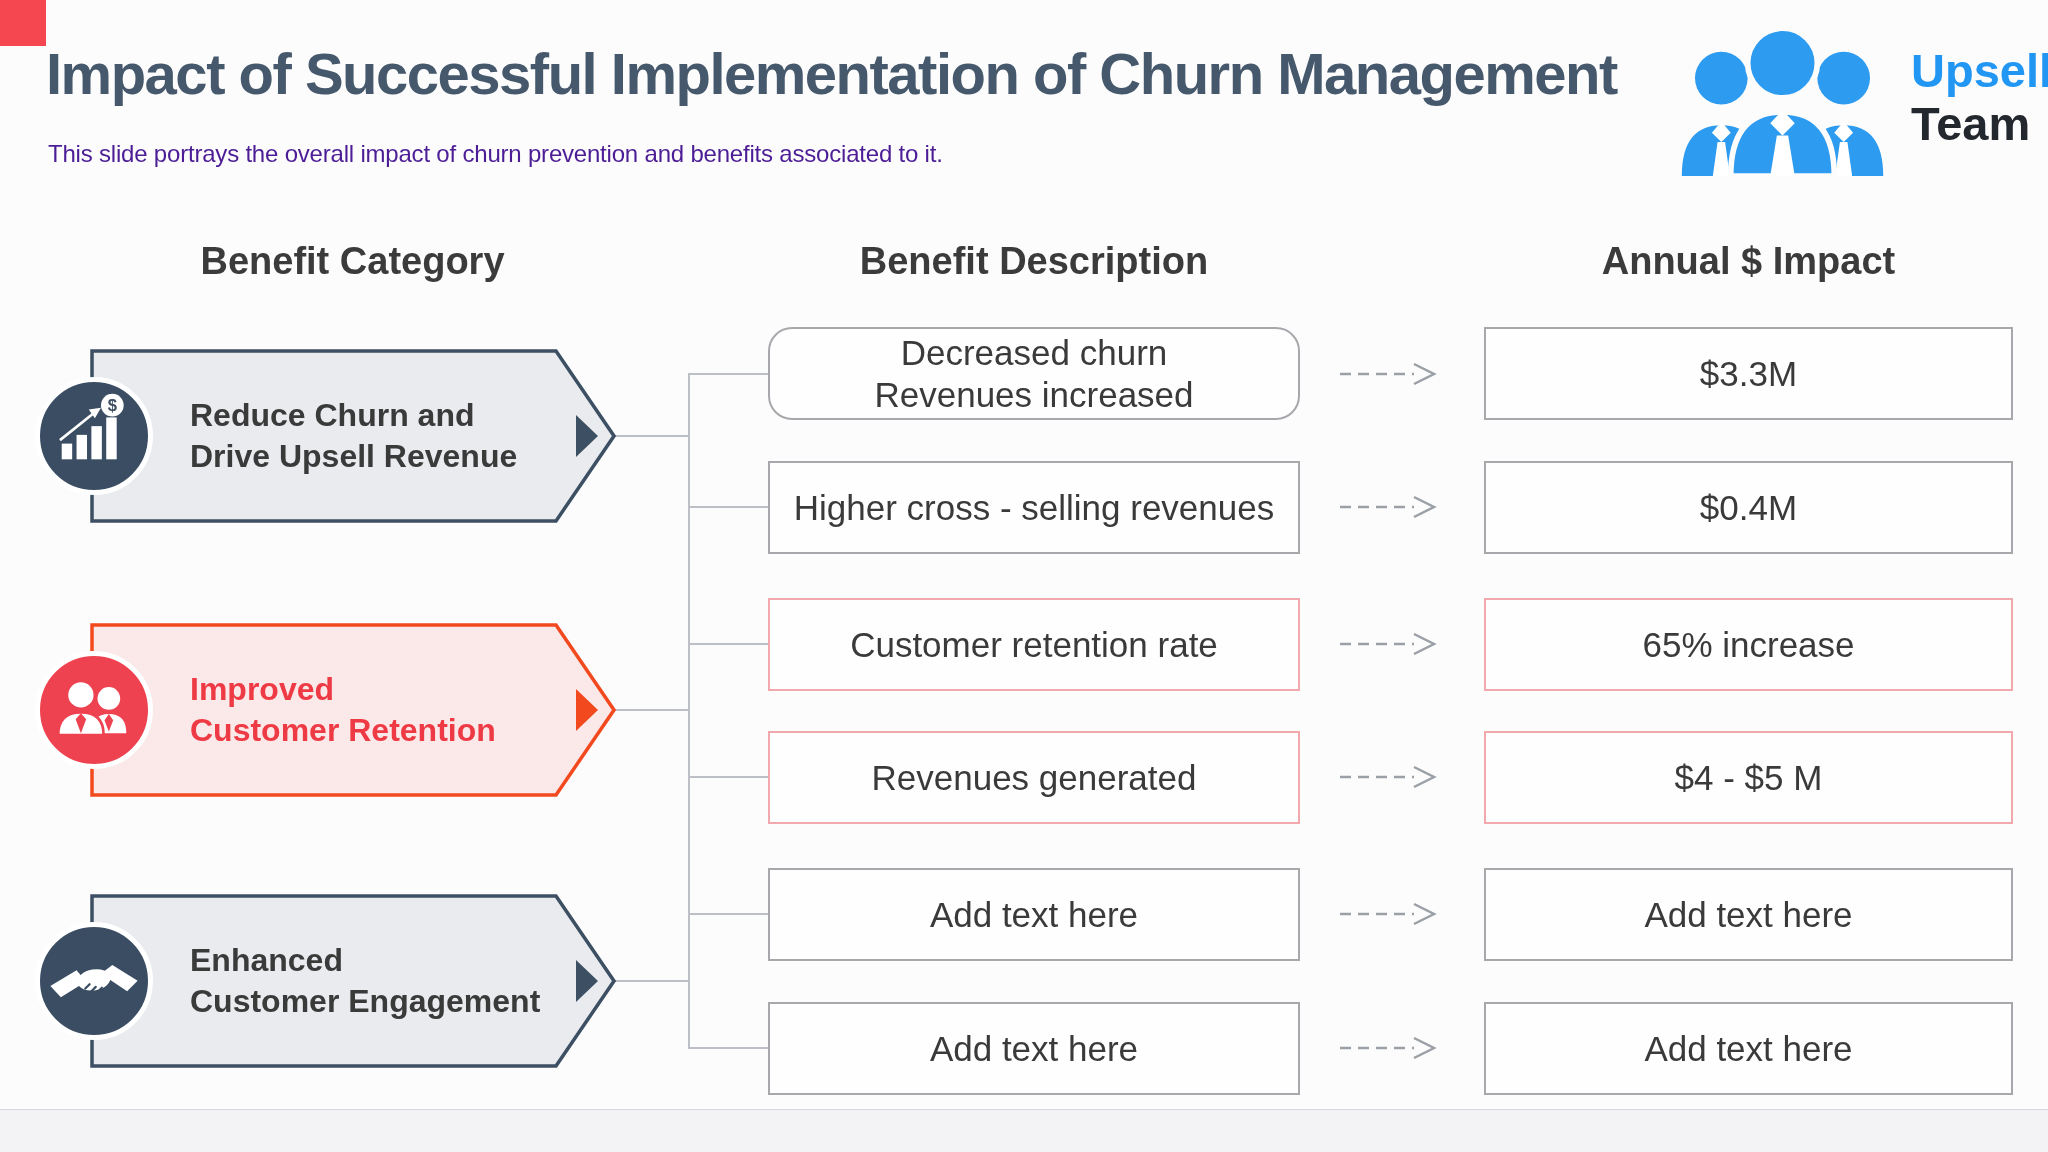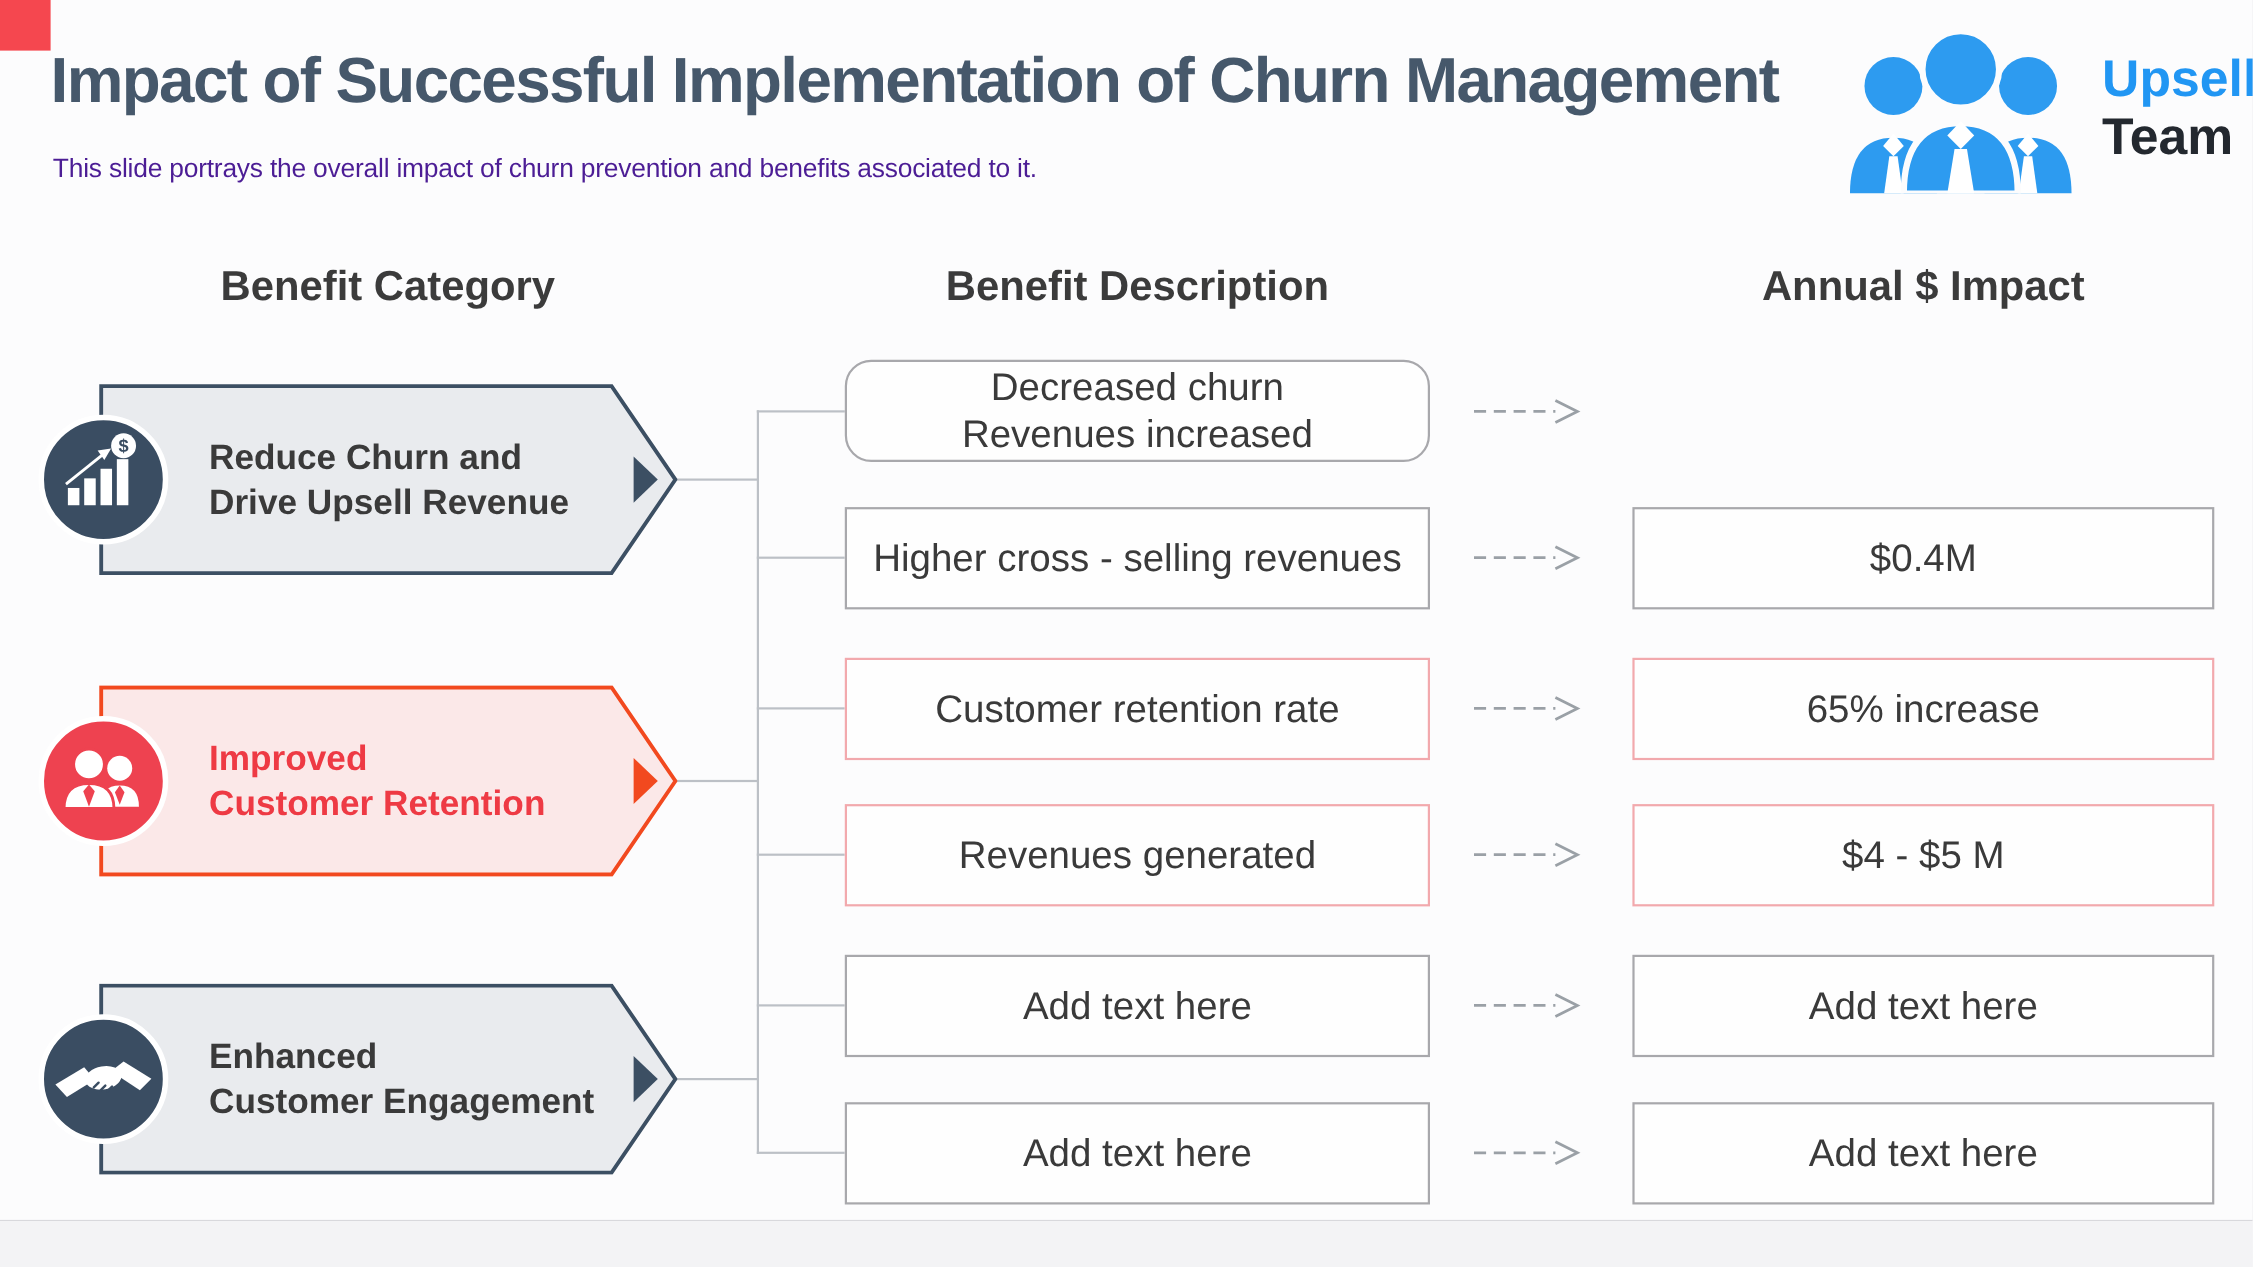--- a/index.html
+++ b/index.html
@@ -191,20 +191,23 @@
   <div class="abs box gray desc-box" style="top:327px;border-radius:24px;">
     <span>Decreased churn
 Revenues increased</span>
   </div>
   <div class="abs dashed-arrow" style="top:361px;">
     <svg width="106" height="26">
         <line x1="2" y1="13" x2="76" y2="13" stroke="#9aa0a6" stroke-width="2.5" stroke-dasharray="11 7"></line>
         <polyline points="76,3 96,13 76,23" fill="none" stroke="#9aa0a6" stroke-width="2.5"></polyline>
       </svg>
   </div>
+  <div class="abs box gray impact-box" style="top:327px;">
+    <span>$3.3M</span>
+  </div>
 
   <div class="abs box gray desc-box" style="top:461px;">
     <span>Higher cross - selling revenues</span>
   </div>
   <div class="abs dashed-arrow" style="top:494px;">
     <svg width="106" height="26">
         <line x1="2" y1="13" x2="76" y2="13" stroke="#9aa0a6" stroke-width="2.5" stroke-dasharray="11 7"></line>
         <polyline points="76,3 96,13 76,23" fill="none" stroke="#9aa0a6" stroke-width="2.5"></polyline>
       </svg>
   </div>

